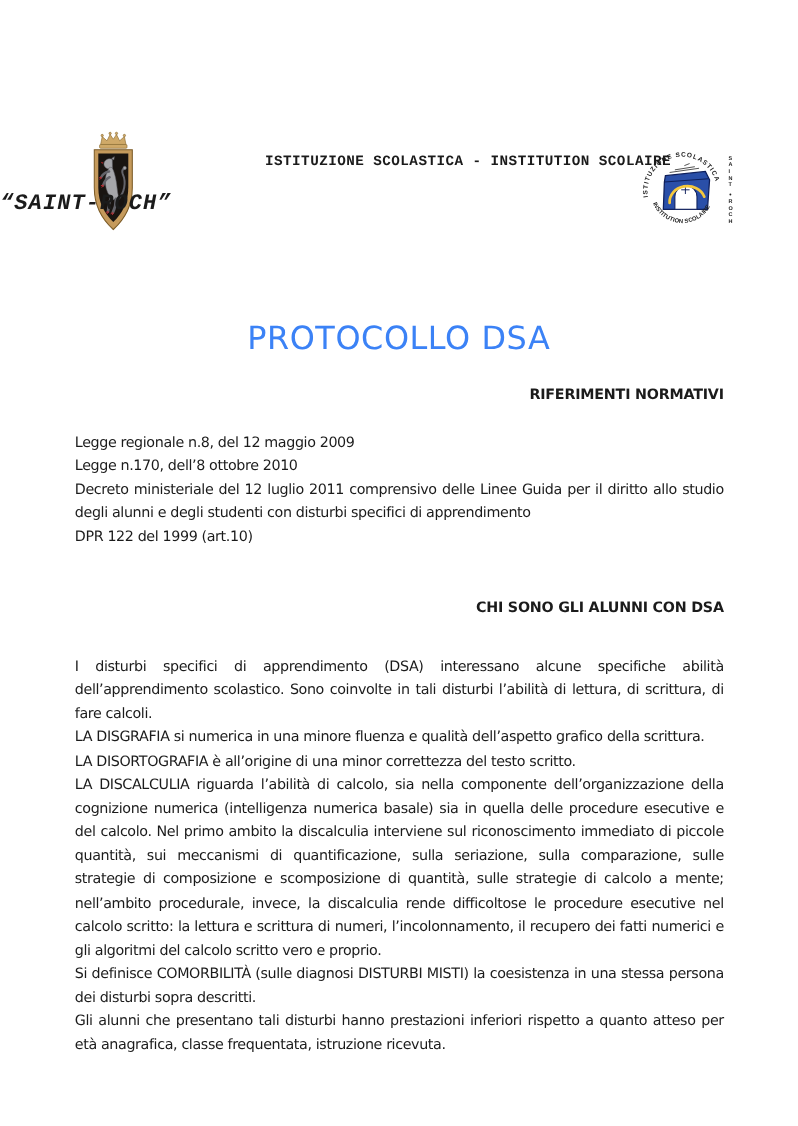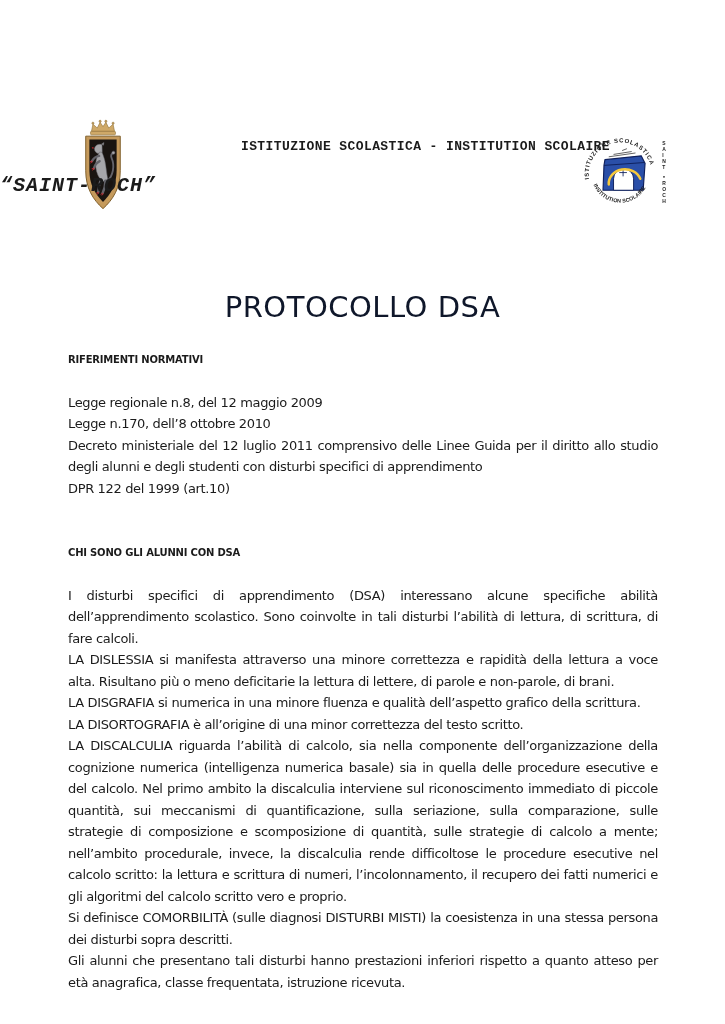--- a/index.html
+++ b/index.html
@@ -17,33 +17,33 @@
     font-size:13px; letter-spacing:0.4px; white-space:nowrap;
   }
   .school-name {
     position:absolute; top:174px; left:0; right:0; text-align:left;
     font-family:"Liberation Mono", monospace; font-weight:bold; font-style:italic;
     font-size:20px; letter-spacing:1px;
   }
   
   .doc-title {
     position:absolute; top:290px; left:0; right:0; margin:0; text-align:center;
-    font-weight:400; font-size:29px; letter-spacing:0.5px; color:#0f172a;
+    font-weight:400; font-size:29px; letter-spacing:0.5px; color:#3b82f6;
   }
   
   .content {
     position:absolute; top:349px; left:68px; width:590px;
     font-size:13px; line-height:21.5px; letter-spacing:-0.35px;
     text-align:justify;
   }
   .content h2 {
-    font-size:10px; font-weight:bold; margin:0 0 21px 0;
-    letter-spacing:-0.2px; text-align:left;
+    font-size:13px; font-weight:bold; margin:0 0 21px 0;
+    letter-spacing:-0.2px; text-align:right;
   }
-  .content h2.s2 { margin:43px 0 21px 0; }
+  .content h2.s2 { margin:43px 0 32px 0; }
   .content p { margin:0; }
   .content p.gap-top { }
   .seal text { font-family:"Liberation Sans", sans-serif; fill:#222; }
 </style>
 </head>
 <body>
 
 <div class="page">
 
   <header>
@@ -112,21 +112,20 @@
 
   <main class="content">
     <h2>RIFERIMENTI NORMATIVI</h2>
     <p>Legge regionale n.8, del 12 maggio 2009</p>
     <p>Legge n.170, dell’8 ottobre 2010</p>
     <p>Decreto ministeriale del 12 luglio 2011 comprensivo delle Linee Guida per il diritto allo studio degli alunni e degli studenti con disturbi specifici di apprendimento</p>
     <p>DPR 122 del 1999 (art.10)</p>
 
     <h2 class="s2">CHI SONO GLI ALUNNI CON DSA</h2>
     <p>I disturbi specifici di apprendimento (DSA) interessano alcune specifiche abilità dell’apprendimento scolastico. Sono coinvolte in tali disturbi l’abilità di lettura, di scrittura, di fare calcoli.</p>
-    <p>LA DISLESSIA si manifesta attraverso una minore correttezza e rapidità della lettura a voce alta. Risultano più o meno deficitarie la lettura di lettere, di parole e non-parole, di brani.</p>
     <p>LA DISGRAFIA si numerica in una minore fluenza e qualità dell’aspetto grafico della scrittura.</p>
     <p>LA DISORTOGRAFIA è all’origine di una minor correttezza del testo scritto.</p>
     <p>LA DISCALCULIA riguarda l’abilità di calcolo, sia nella componente dell’organizzazione della cognizione numerica (intelligenza numerica basale) sia in quella delle procedure esecutive e del calcolo. Nel primo ambito la discalculia interviene sul riconoscimento immediato di piccole quantità, sui meccanismi di quantificazione, sulla seriazione, sulla comparazione, sulle strategie di composizione e scomposizione di quantità, sulle strategie di calcolo a mente; nell’ambito procedurale, invece, la discalculia rende difficoltose le procedure esecutive nel calcolo scritto: la lettura e scrittura di numeri, l’incolonnamento, il recupero dei fatti numerici e gli algoritmi del calcolo scritto vero e proprio.</p>
     <p>Si definisce COMORBILITÀ (sulle diagnosi DISTURBI MISTI) la coesistenza in una stessa persona dei disturbi sopra descritti.</p>
     <p class="gap-top">Gli alunni che presentano tali disturbi hanno prestazioni inferiori rispetto a quanto atteso per età anagrafica, classe frequentata, istruzione ricevuta.</p>
   </main>
 
 </div>
 
 </body></html>

